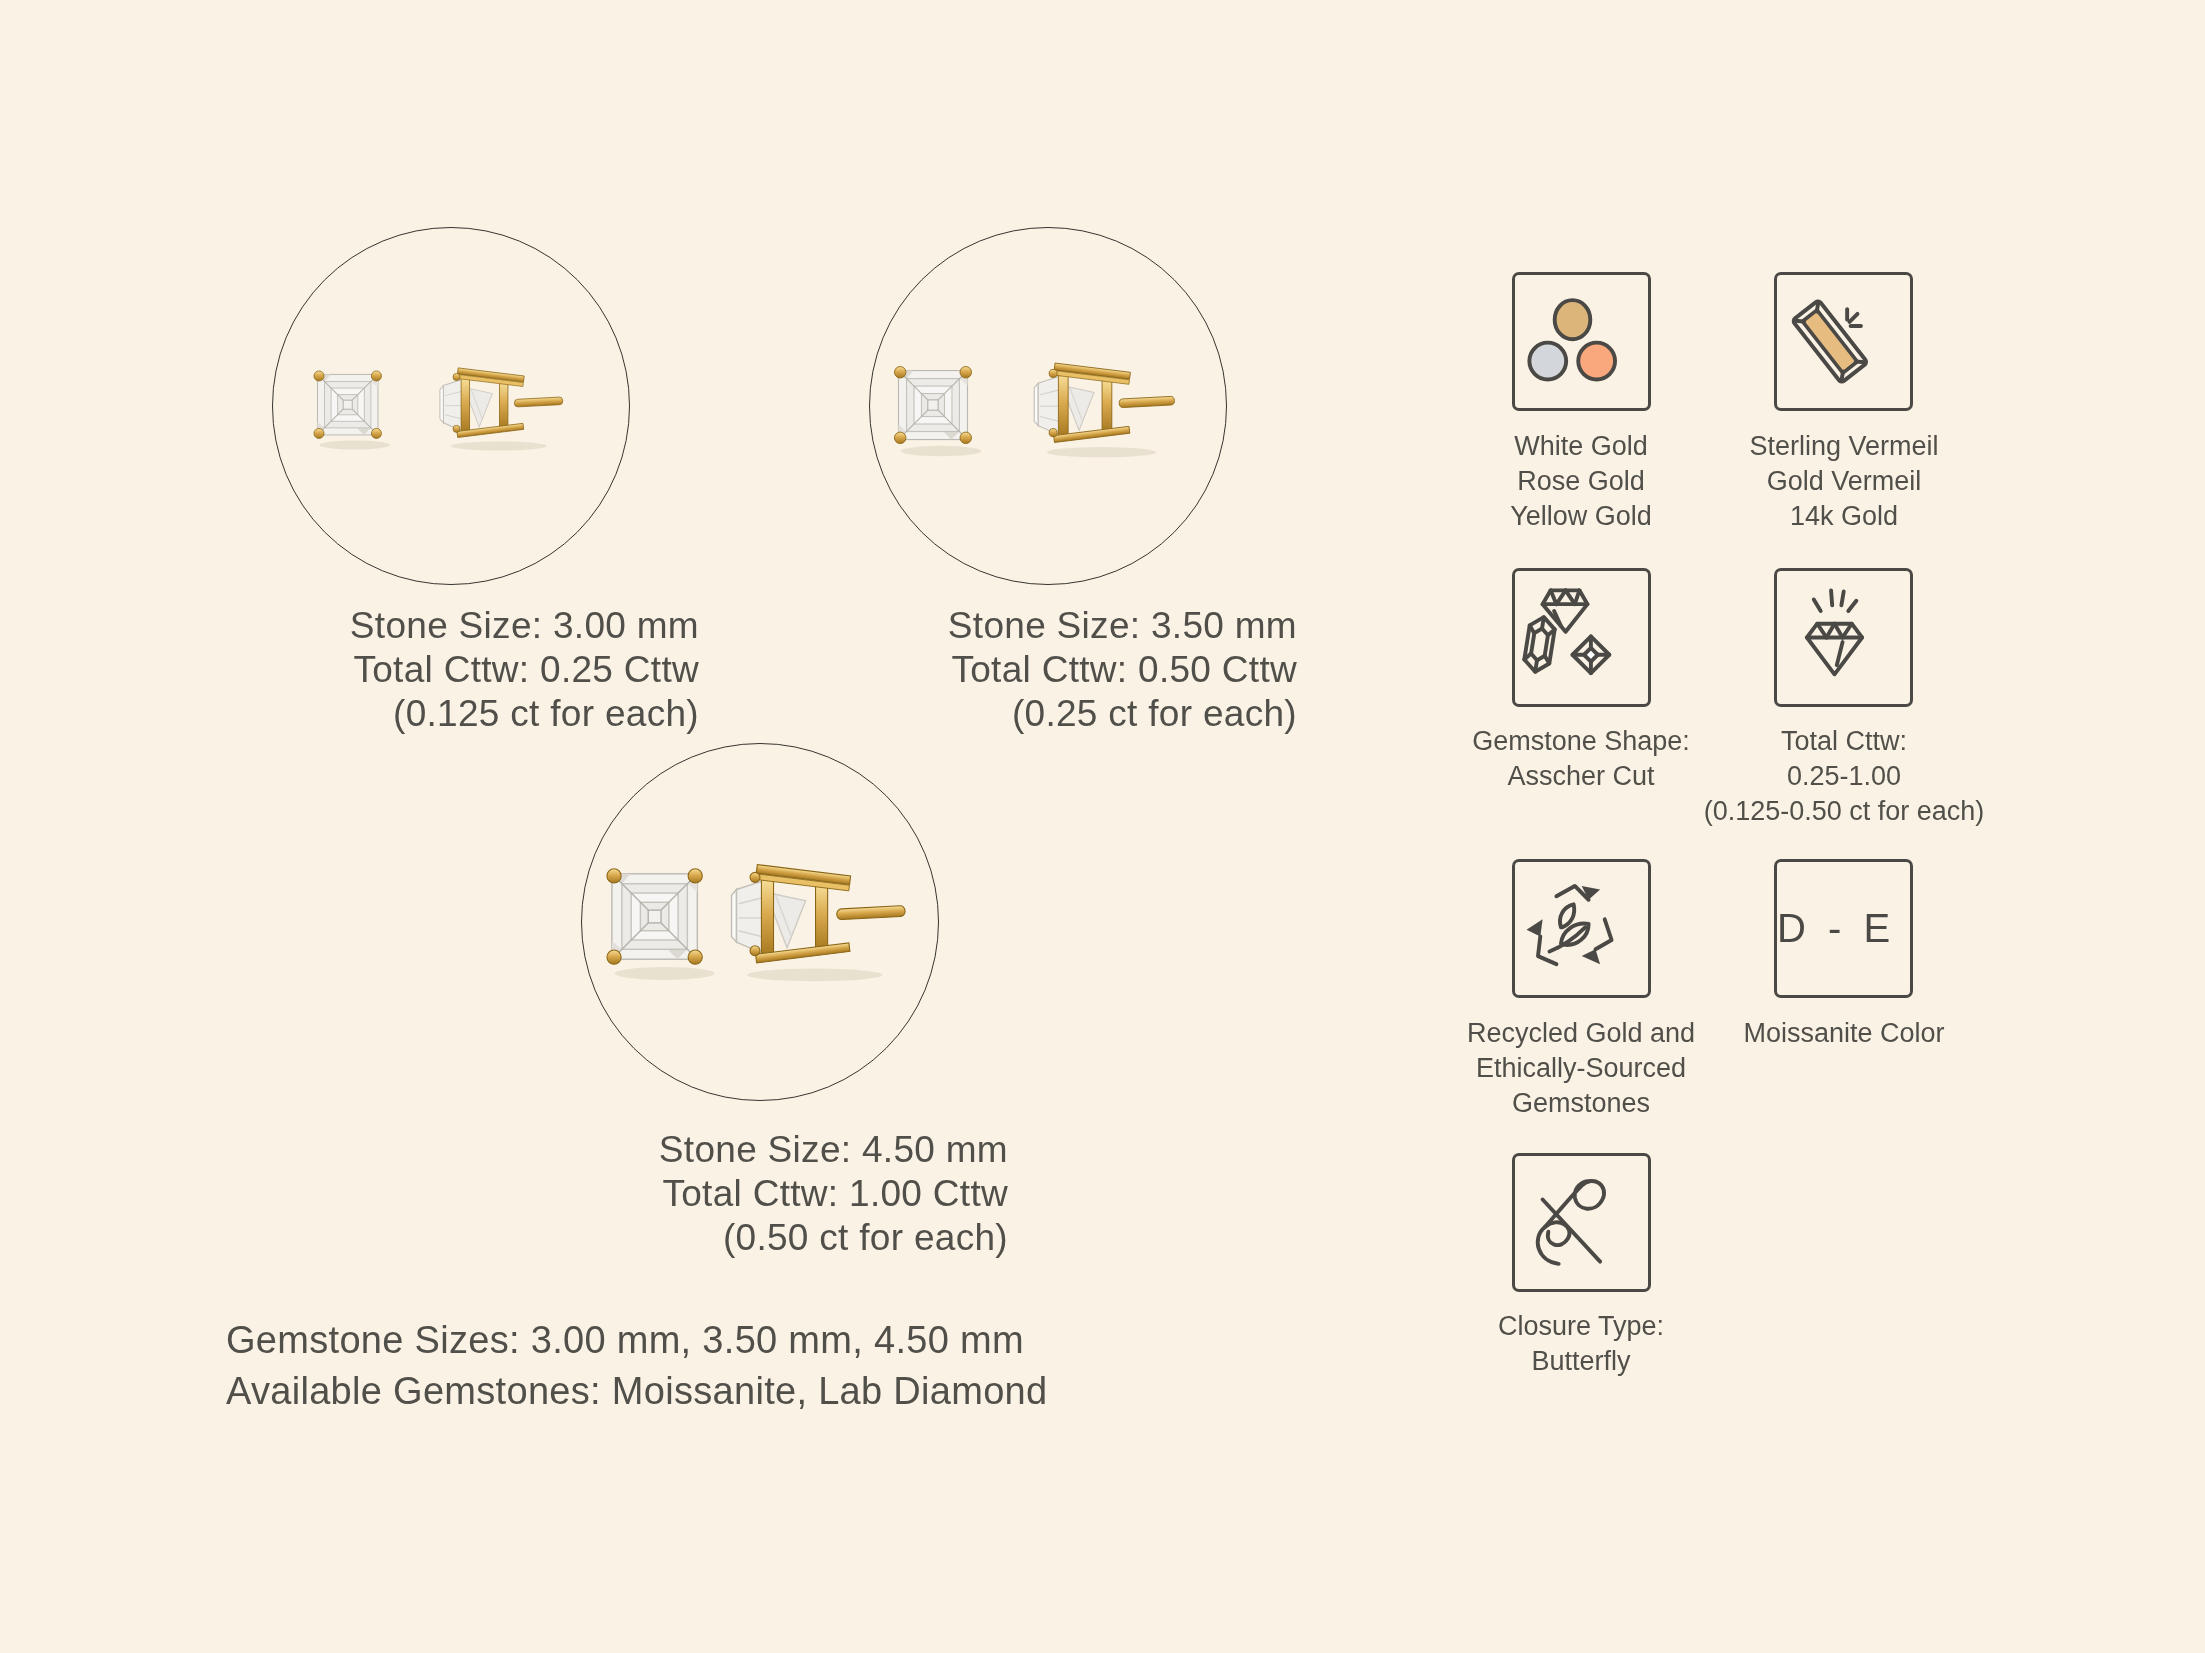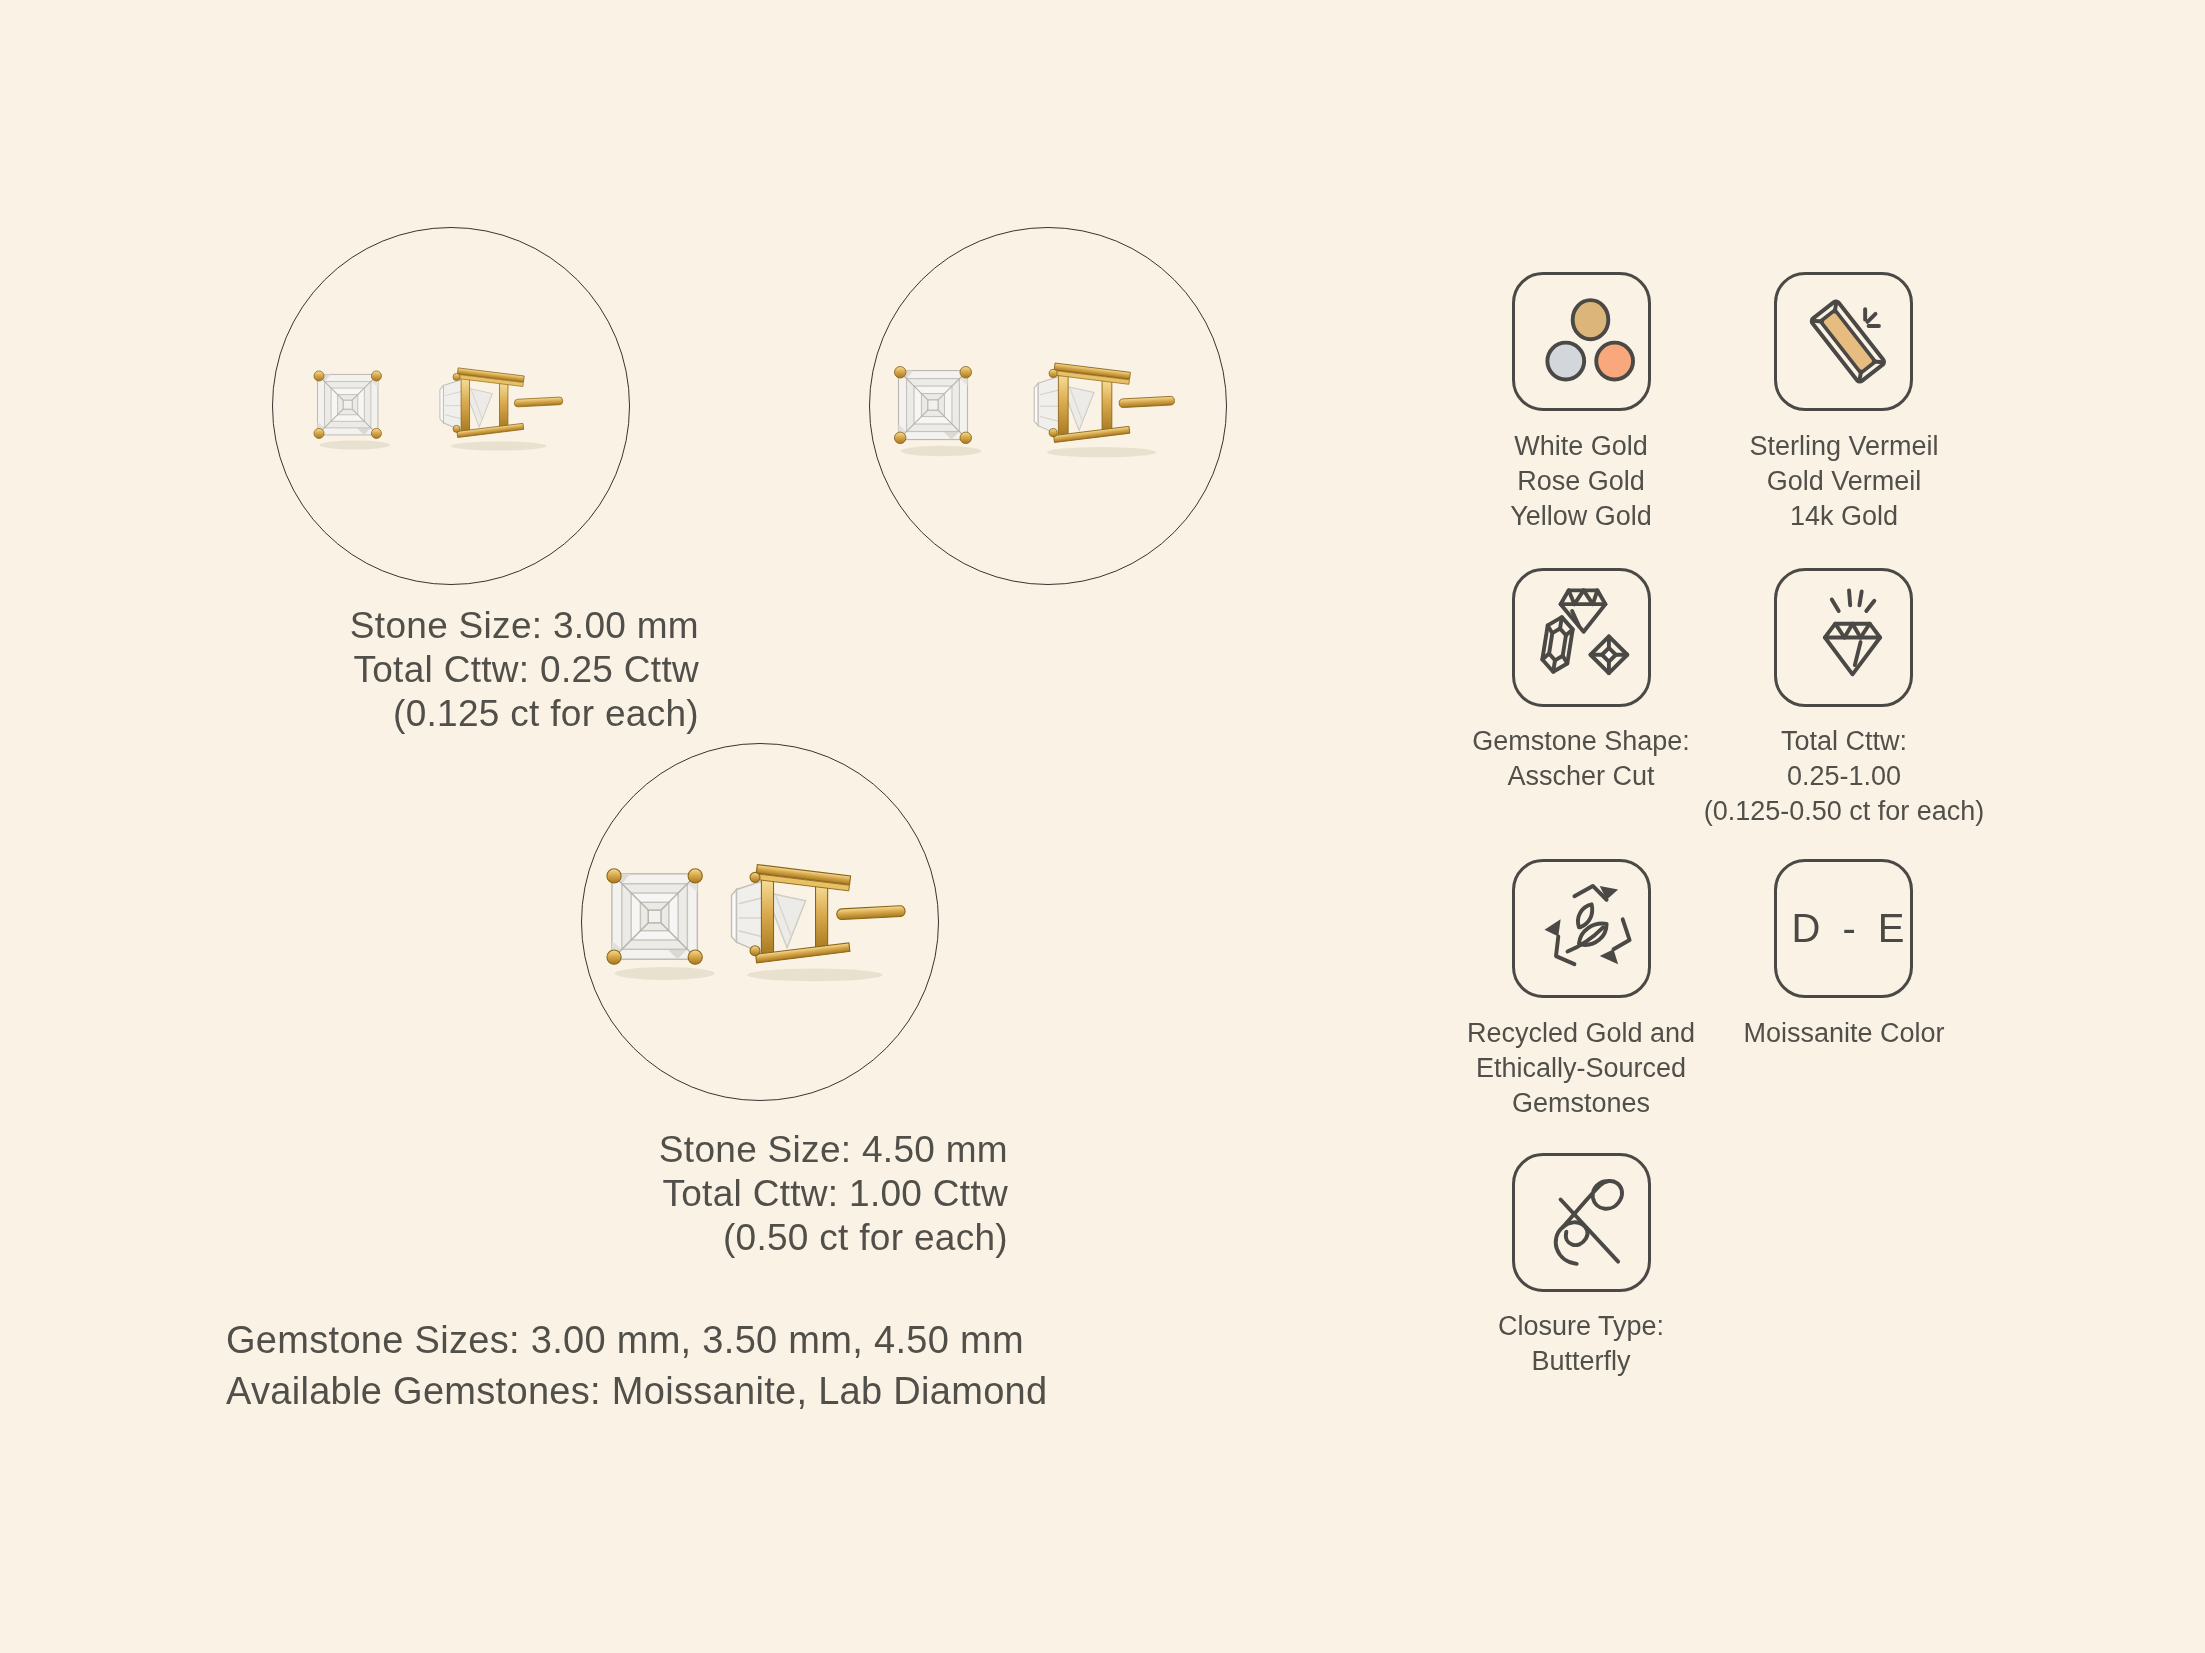--- a/index.html
+++ b/index.html
@@ -2,22 +2,22 @@
 <html style="font-size:8.8px"><head>
 <meta charset="utf-8">
 <style>
   html,body{margin:0;padding:0;background:#faf2e4;}
   .canvas{position:relative;width:2205px;height:1654px;background:#faf2e4;overflow:hidden;
           font-family:"Liberation Sans",sans-serif;color:#514f4a;}
   .photo-circle{position:absolute;width:358px;height:358px;border:1.7px solid #373531;border-radius:50%;box-sizing:border-box;}
   .photo-circle svg{position:absolute;left:0;top:0;width:100%;height:100%;}
   .caption{position:absolute;width:496px;text-align:right;font-size:37px;line-height:44px;letter-spacing:0.3px;}
   .summary{position:absolute;left:226px;top:1315px;font-size:38px;line-height:51px;letter-spacing:0.3px;}
-  .tile{position:absolute;width:139px;height:139px;border:3.9px solid #4b4945;border-radius:31px;box-sizing:border-box;
-        display:flex;align-items:center;justify-content:flex-end;}
+  .tile{position:absolute;width:139px;height:139px;border:3.9px solid #4b4945;border-radius:7px;box-sizing:border-box;
+        display:flex;align-items:center;justify-content:flex-start;}
   .tile svg{width:115px;height:115px;}
   .tile .badge{font-size:40px;letter-spacing:5.5px;color:#4b4945;}
   .tile-label{position:absolute;width:474px;text-align:center;font-size:27px;line-height:35px;}
   .ic{stroke:#4b4945;stroke-width:3.4;fill:none;stroke-linecap:round;stroke-linejoin:round;}
 </style>
 </head>
 <body>
 
 <div class="canvas">
 
@@ -90,20 +90,25 @@
   </div>
 
   <div class="photo-circle" style="left:869px;top:227px">
     <svg viewBox="0 0 650 650">
       <g transform="translate(325,318) scale(1.05)">
         <use href="#front-stud" transform="translate(-200,5)"></use>
         <use href="#side-stud" transform="translate(98,5)"></use>
       </g>
     </svg>
   </div>
+  <div class="caption" style="left:801px;top:604px">
+    <div>Stone Size: 3.50 mm</div>
+    <div>Total Cttw: 0.50 Cttw</div>
+    <div>(0.25 ct for each)</div>
+  </div>
 
   <div class="photo-circle" style="left:581px;top:743px">
     <svg viewBox="0 0 650 650">
       <g transform="translate(325,315) scale(1.30)">
         <use href="#front-stud" transform="translate(-148,0)"></use>
         <use href="#side-stud" transform="translate(82,0)"></use>
       </g>
     </svg>
   </div>
   <div class="caption" style="left:512px;top:1128px">

